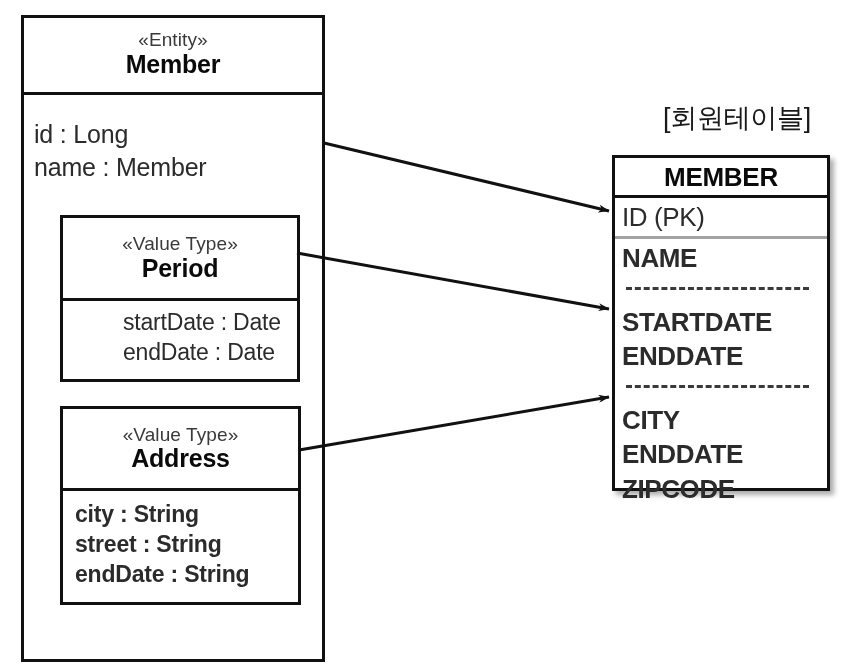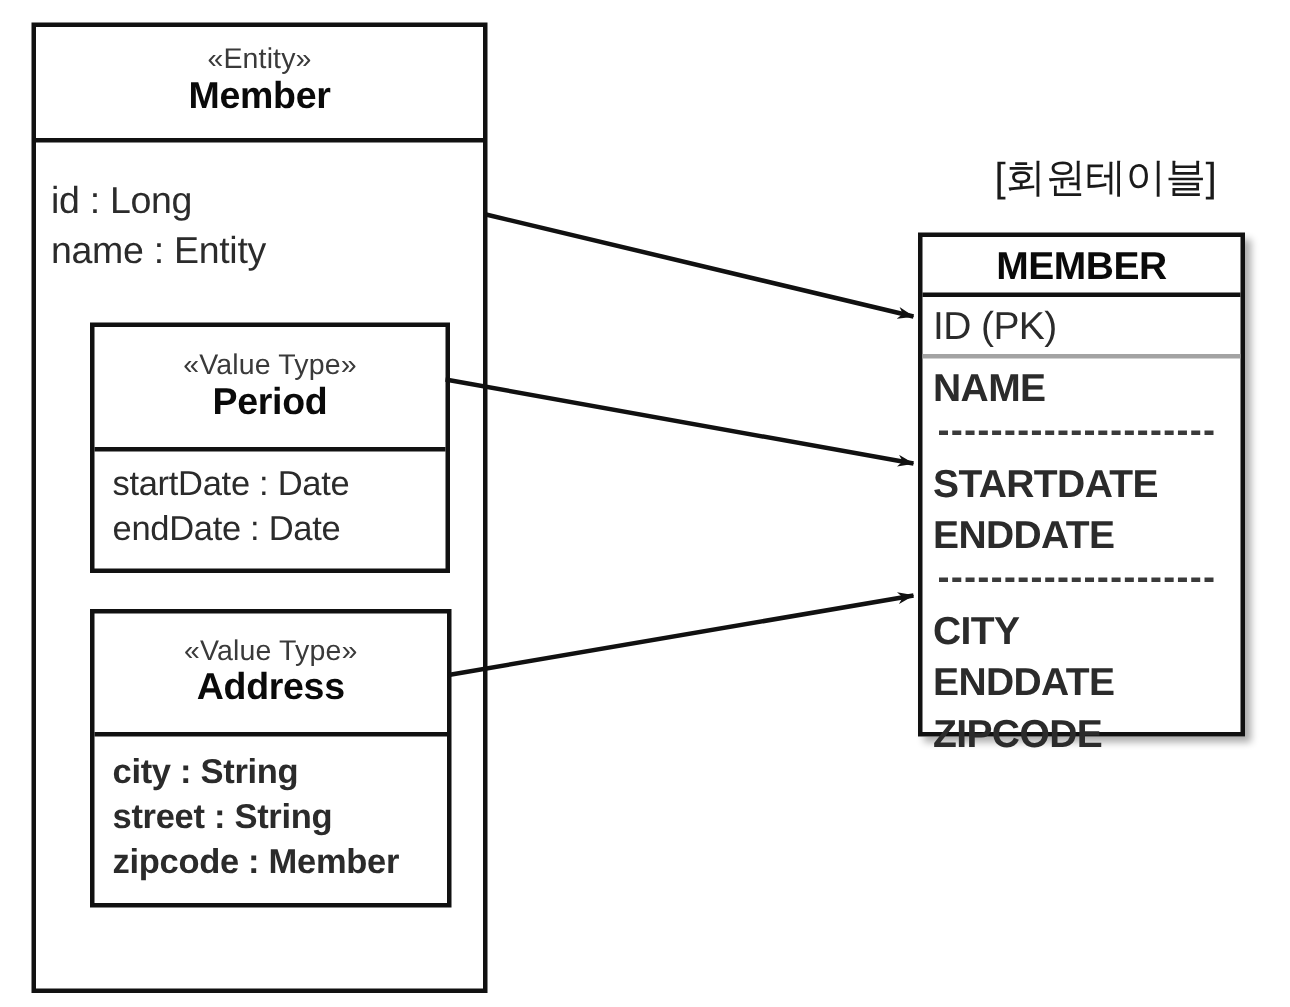--- a/index.html
+++ b/index.html
@@ -79,21 +79,21 @@
   }
 
   
   #vt-period {
     left: 36px;
     top: 197px;
     width: 240px;
     height: 167px;
   }
   #vt-period > .uml-header { height: 83px; }
-  #period-attrs { top: 83px; width: 100%; padding-left: 12px; }
+  #period-attrs { top: 83px; width: 100%; padding-left: 12px; margin-left: 48px; }
 
   #vt-address {
     left: 36px;
     top: 388px;
     width: 241px;
     height: 199px;
   }
   #vt-address > .uml-header { height: 82px; }
   #address-attrs { top: 84px; width: 100%; padding-left: 12px; font-weight: bold; }
 
@@ -178,21 +178,21 @@
 </head>
 <body>
 
 <div class="uml-box" id="entity-member">
   <div class="uml-header">
     <div class="stereotype">«Entity»</div>
     <div class="typename">Member</div>
   </div>
   <div class="uml-attrs" id="member-attrs">
     <div class="attr-line">id : Long</div>
-    <div class="attr-line">name : Entity</div>
+    <div class="attr-line">name : Member</div>
   </div>
 
   <div class="uml-box" id="vt-period">
     <div class="uml-header">
       <div class="stereotype">«Value Type»</div>
       <div class="typename">Period</div>
     </div>
     <div class="uml-attrs" id="period-attrs">
       <div class="vt-attr">startDate : Date</div>
       <div class="vt-attr">endDate : Date</div>
@@ -200,21 +200,21 @@
   </div>
 
   <div class="uml-box" id="vt-address">
     <div class="uml-header">
       <div class="stereotype">«Value Type»</div>
       <div class="typename">Address</div>
     </div>
     <div class="uml-attrs" id="address-attrs">
       <div class="vt-attr">city : String</div>
       <div class="vt-attr">street : String</div>
-      <div class="vt-attr">zipcode : Member</div>
+      <div class="vt-attr">endDate : String</div>
     </div>
   </div>
 </div>
 
 <div id="table-caption">[회원테이블]</div>
 
 <div id="db-table">
   <div id="db-table-title">MEMBER</div>
   <div id="db-table-pk">ID (PK)</div>
   <div id="db-table-body">

